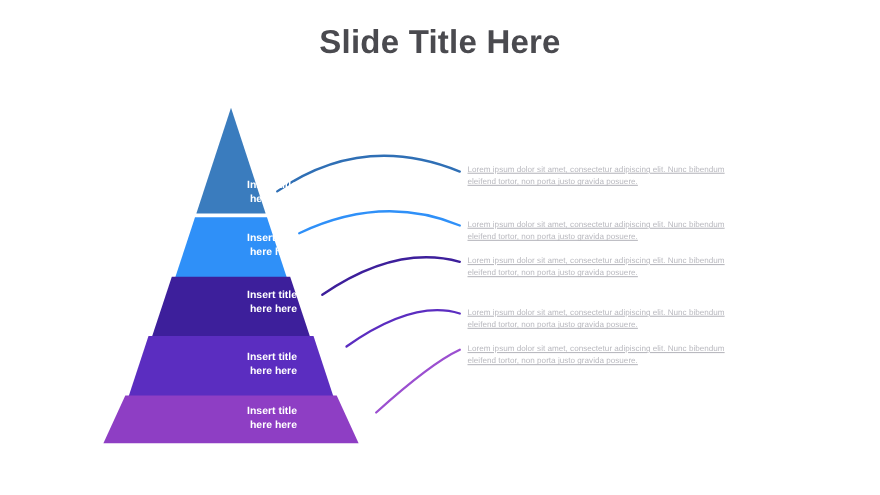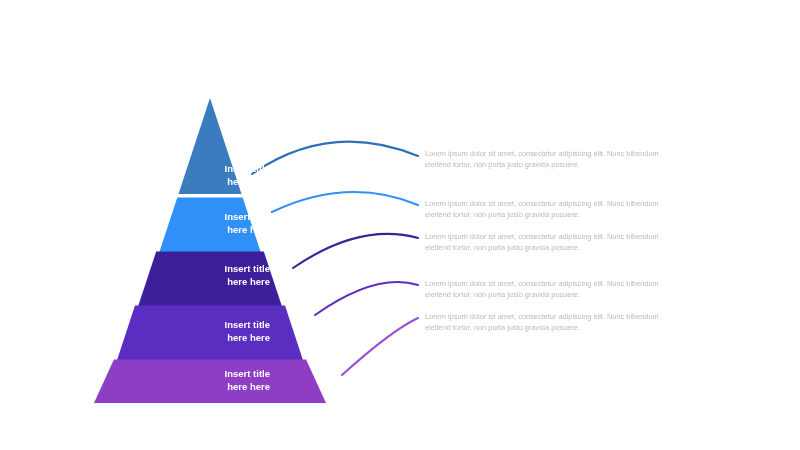--- a/index.html
+++ b/index.html
@@ -47,27 +47,29 @@
     line-height: 12.5px;
     white-space: pre-line;
     pointer-events: none;
   }
   .desc-block {
     position: absolute;
     width: 243px;
     font-size: 7.4px;
     line-height: 11.2px;
     color: #b9b9bf;
+    text-decoration: underline;
   }
 </style>
 </head>
 <body>
 
 <div id="slide">
 
+  <div id="slide-title">Slide Title Here</div>
 
   <svg id="pyramid-graphic" viewBox="0 0 800 450">
 
     <polygon points="210,98 241.5,194 178.5,194" fill="#3a7cbe"></polygon>
 
     <polygon points="177.3,197.5 242.7,197.5 262.6,258 157.4,258" fill="#2f90f8"></polygon>
 
     <polygon points="156.2,251.5 263.8,251.5 283.8,312 136.2,312" fill="#3d1f9b"></polygon>
 
     <polygon points="135.0,305.5 285.0,305.5 304.9,366 115.1,366" fill="#5b2dc0"></polygon>

